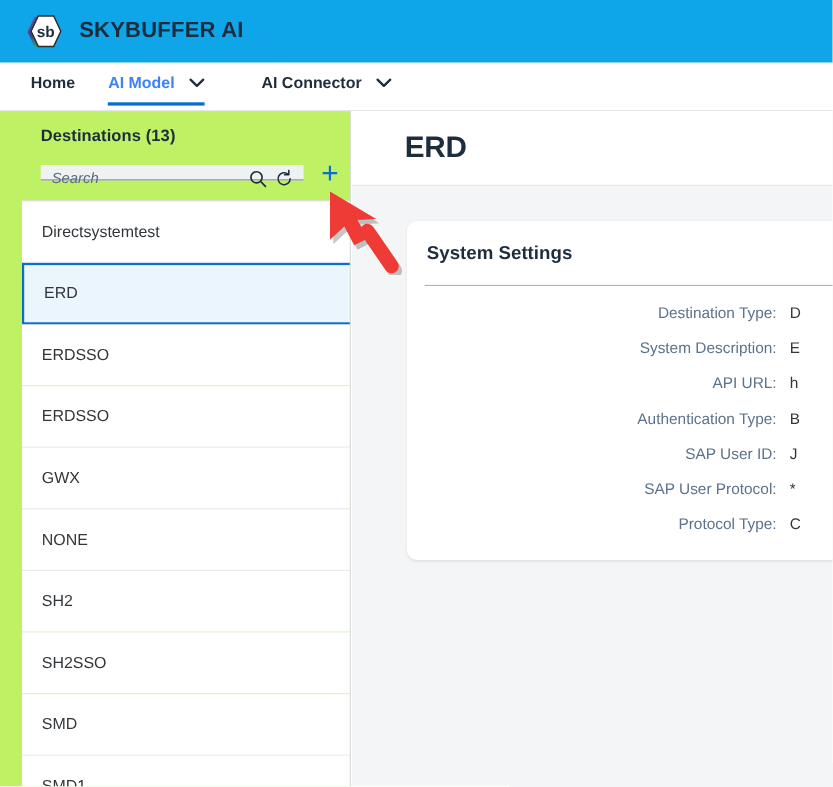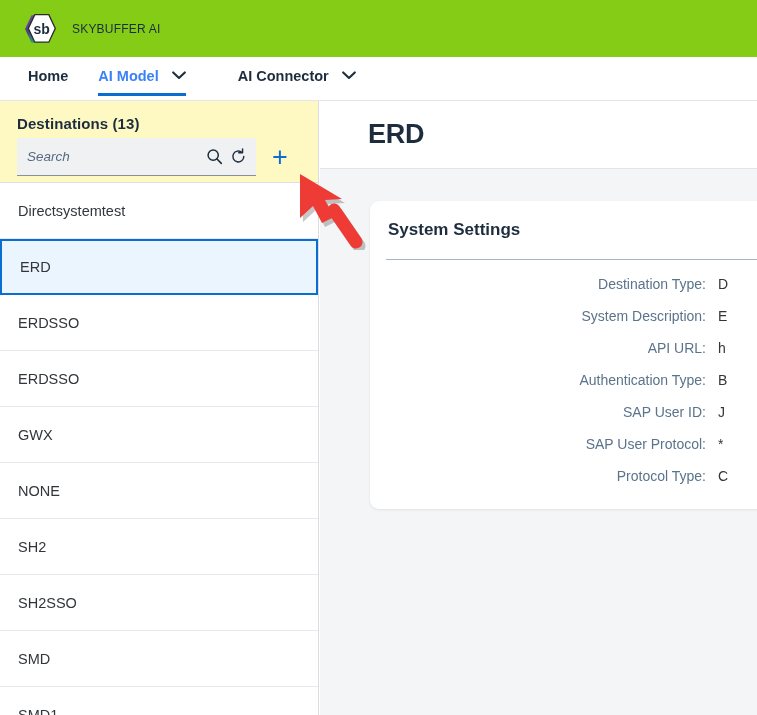--- a/index.html
+++ b/index.html
@@ -22,37 +22,37 @@
     height: 715px;
     overflow: hidden;
   }
 
   
   .brandbar {
     position: absolute;
     top: 0; left: 0;
     width: 757px;
     height: 57px;
-    background: #84cc16;
+    background: #0ea5e9;
     display: flex;
     align-items: center;
     padding-left: 20px;
     box-sizing: border-box;
   }
   .logo-wrap {
     width: 38px;
     height: 38px;
     position: relative;
     flex: 0 0 auto;
   }
   .logo-wrap svg { display: block; }
   .brand-title {
     margin-left: 14px;
-    font-size: 12px;
-    font-weight: normal;
+    font-size: 20px;
+    font-weight: bold;
     letter-spacing: 0.2px;
     color: #1d2d3e;
     white-space: nowrap;
   }
 
   
   .navbar {
     position: absolute;
     top: 57px; left: 0;
     width: 757px;
@@ -99,46 +99,47 @@
     height: 1px;
     background: #e3e5e8;
   }
 
   
   .sidebar {
     position: absolute;
     top: 101px; left: 0;
     width: 319px;
     height: 614px;
-    background: #fef9c3;
+    background: #bef264;
     box-sizing: border-box;
     border-right: 1px solid #d9dce0;
     overflow: hidden;
+    padding-left: 20px;
   }
   .sidebar-title {
     font-size: 15px;
     font-weight: bold;
     color: #1d2d3e;
     padding: 14px 0 0 17px;
     letter-spacing: 0.1px;
   }
 
   .search-row {
     display: flex;
     align-items: center;
     margin: 12px 0 0 17px;
     height: 26px;
   }
   .search-field {
     width: 239px;
-    height: 38px;
+    height: 14px;
     background: #f0f1f3;
     border-bottom: 1px solid #89919a;
     display: flex;
-    align-items: center;
+    align-items: flex-start;
     box-sizing: border-box;
     padding: 0 6px 0 10px;
   }
   .search-input {
     flex: 1 1 auto;
     border: 0;
     outline: 0;
     background: transparent;
     font-family: "Liberation Sans", sans-serif;
     font-size: 13.5px;

